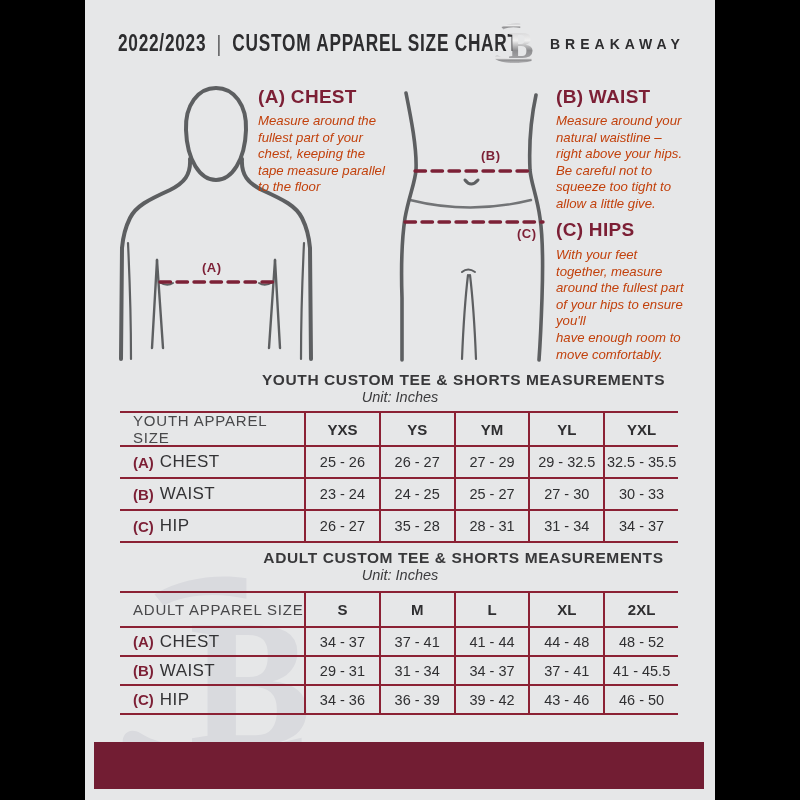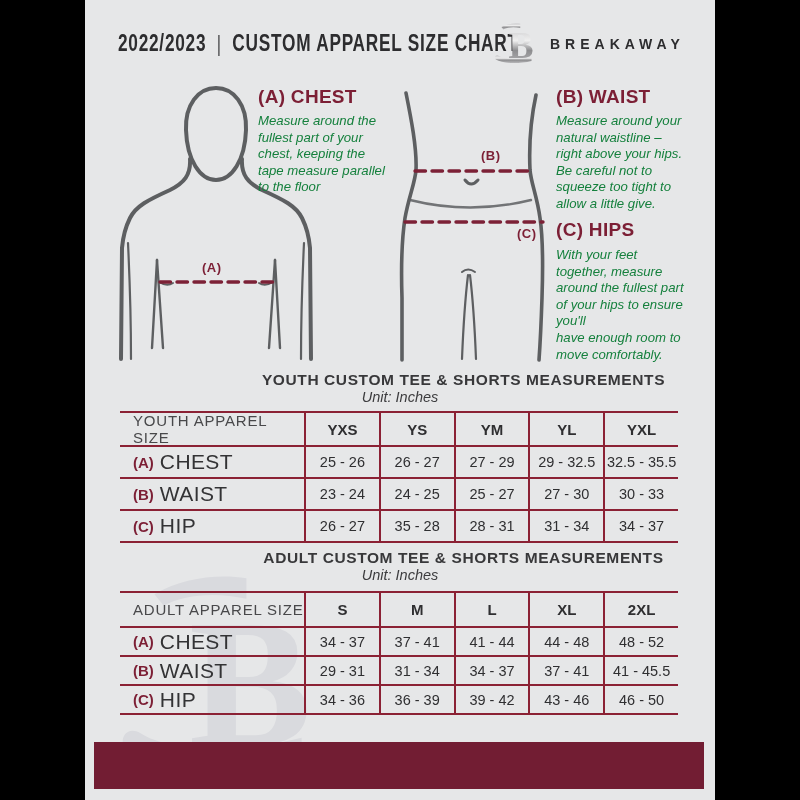--- a/index.html
+++ b/index.html
@@ -21,21 +21,21 @@
   .brand{
     position:absolute;left:408px;top:20px;display:flex;align-items:center;gap:10px;
   }
   .brand-name{font-weight:700;font-size:14px;letter-spacing:5px;color:#2d2d2f;white-space:nowrap;}
   
   .guide-head{
     position:absolute;font-weight:700;font-size:19px;color:#7c1f35;letter-spacing:.3px;
   }
   .guide-body{
     position:absolute;font-style:italic;font-size:13.2px;line-height:16.6px;
-    color:#15803d;white-space:pre-line;width:160px;
+    color:#c2410c;white-space:pre-line;width:160px;
   }
   .marker{
     position:absolute;font-weight:700;font-size:13px;color:#7c1f35;letter-spacing:.5px;
   }
   .fig{position:absolute;}
   
   .sec-title{
     position:absolute;left:0;width:757px;text-align:center;
     font-weight:700;font-size:15.5px;letter-spacing:.6px;color:#38383a;
   }
@@ -55,21 +55,21 @@
   }
   .cell.c0{justify-content:flex-start;padding-left:13px;}
   .cell.vline{border-left:2px solid #8b2134;}
   .cell.head{border-top:2px solid #8b2134;font-weight:700;font-size:15px;}
   .cell.head.c0{font-weight:400;font-size:15px;color:#48484a;letter-spacing:.8px;}
   .t-youth .cell{height:30px;}
   .t-youth .cell.head{height:32px;}
   .t-adult .cell{height:27px;}
   .t-adult .cell.head{height:33px;}
   .row-prefix{font-weight:700;color:#7c1f35;margin-right:6px;font-size:15px;}
-  .row-name{font-size:21px;color:#333335;letter-spacing:.4px;}
+  .row-name{font-size:17px;color:#333335;letter-spacing:.4px;}
   
   .watermark{position:absolute;left:28px;top:560px;width:230px;height:228px;z-index:0;}
   .sizing-table,.sec-title,.sec-unit{z-index:1;}
   .footer-bar{
     position:absolute;left:9px;top:742px;width:610px;height:47px;
     background:#721d33;z-index:2;
   }
 </style>
 </head>
 <body>

